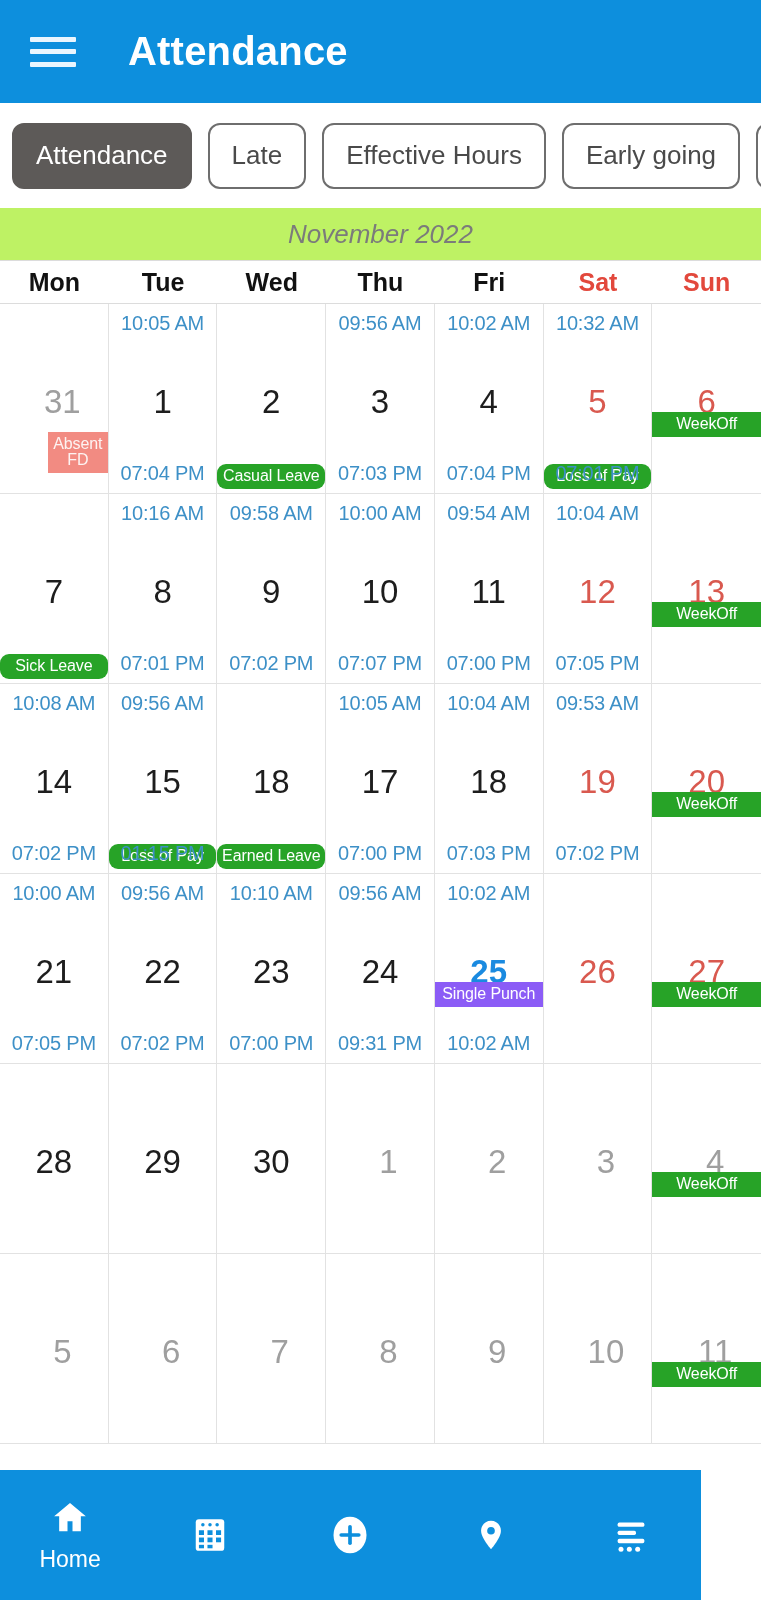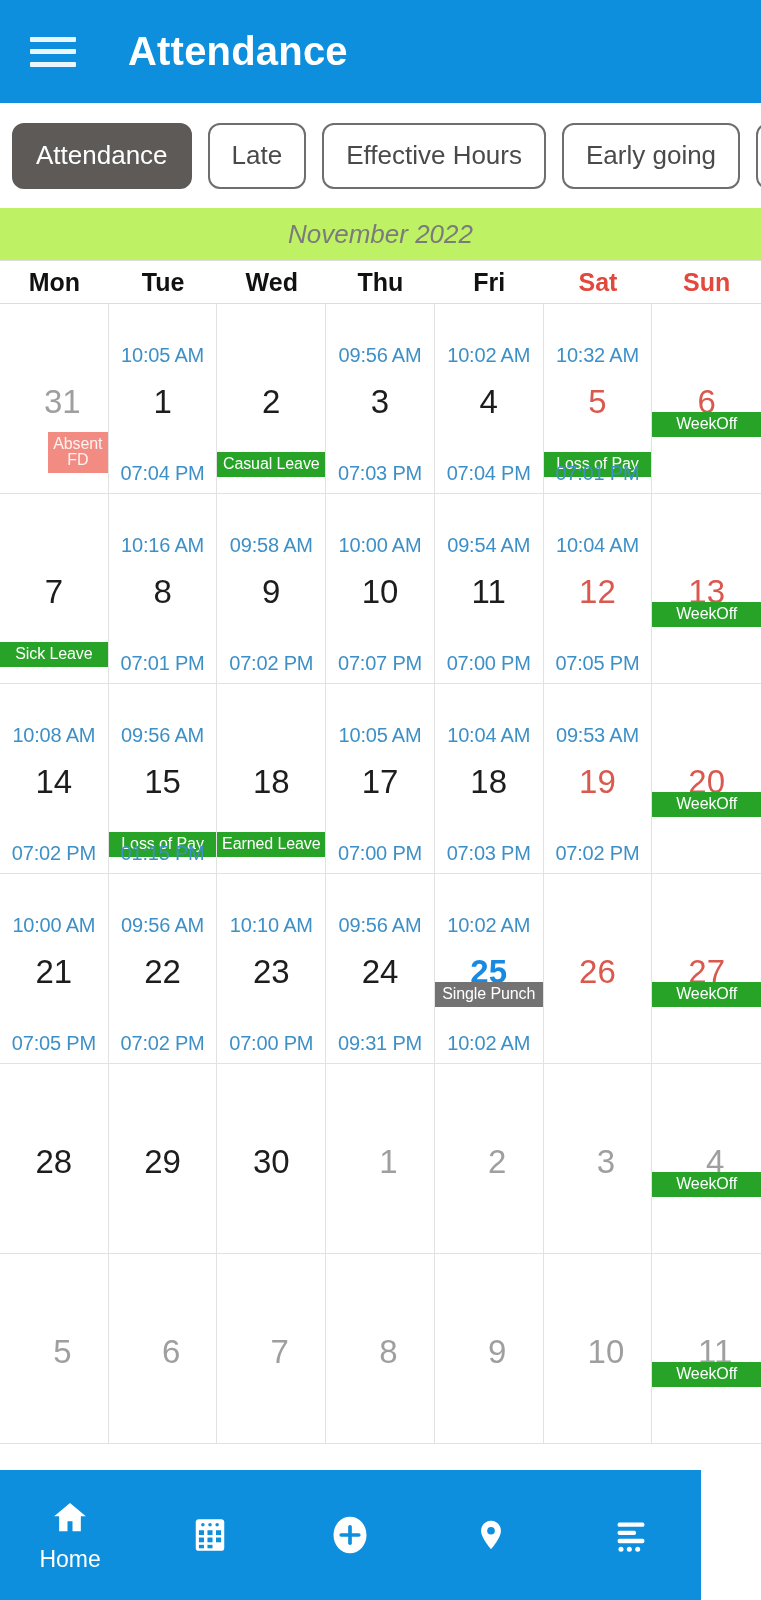--- a/index.html
+++ b/index.html
@@ -109,21 +109,20 @@
   }
   .cell:nth-child(7n){ border-right:none; }
 
   .in-time, .out-time{
     position:absolute;
     left:0; right:0;
     text-align:center;
     font-size:20px;
     color:#3d90c7;
     letter-spacing:-0.2px;
-    margin-top:32px;
   }
   .in-time{ top:8px; }
   .out-time{ bottom:8px; }
 
   .daynum{
     position:absolute;
     left:0; right:0;
     top:81px;
     text-align:center;
     font-size:33px;
@@ -139,25 +138,25 @@
     left:0; right:0;
     text-align:center;
     font-size:16px;
     color:#ffffff;
     padding:4px 0 5px;
     line-height:1;
     letter-spacing:-0.1px;
   }
   .badge.green{ background:#27a327; }
   .badge.red{ background:#f28b82; color:#fdf3f2;margin-left:48px; }
-  .badge.navy{ background:#737373; }
+  .badge.navy{ background:#8b5cf6; }
 
   .badge.pos-high{ top:108px; }
   .badge.pos-mid{ top:128px; }
-  .badge.pos-low{ top:148px; }
+  .badge.pos-low{ top:160px;border-radius:9px; }
 
   
   #bottomnav{
     position:absolute;
     left:0; bottom:0;
     width:701px; height:130px;
     background:#0d8fdd;
     display:grid;
     grid-template-columns:repeat(5,1fr);
     align-items:center;

